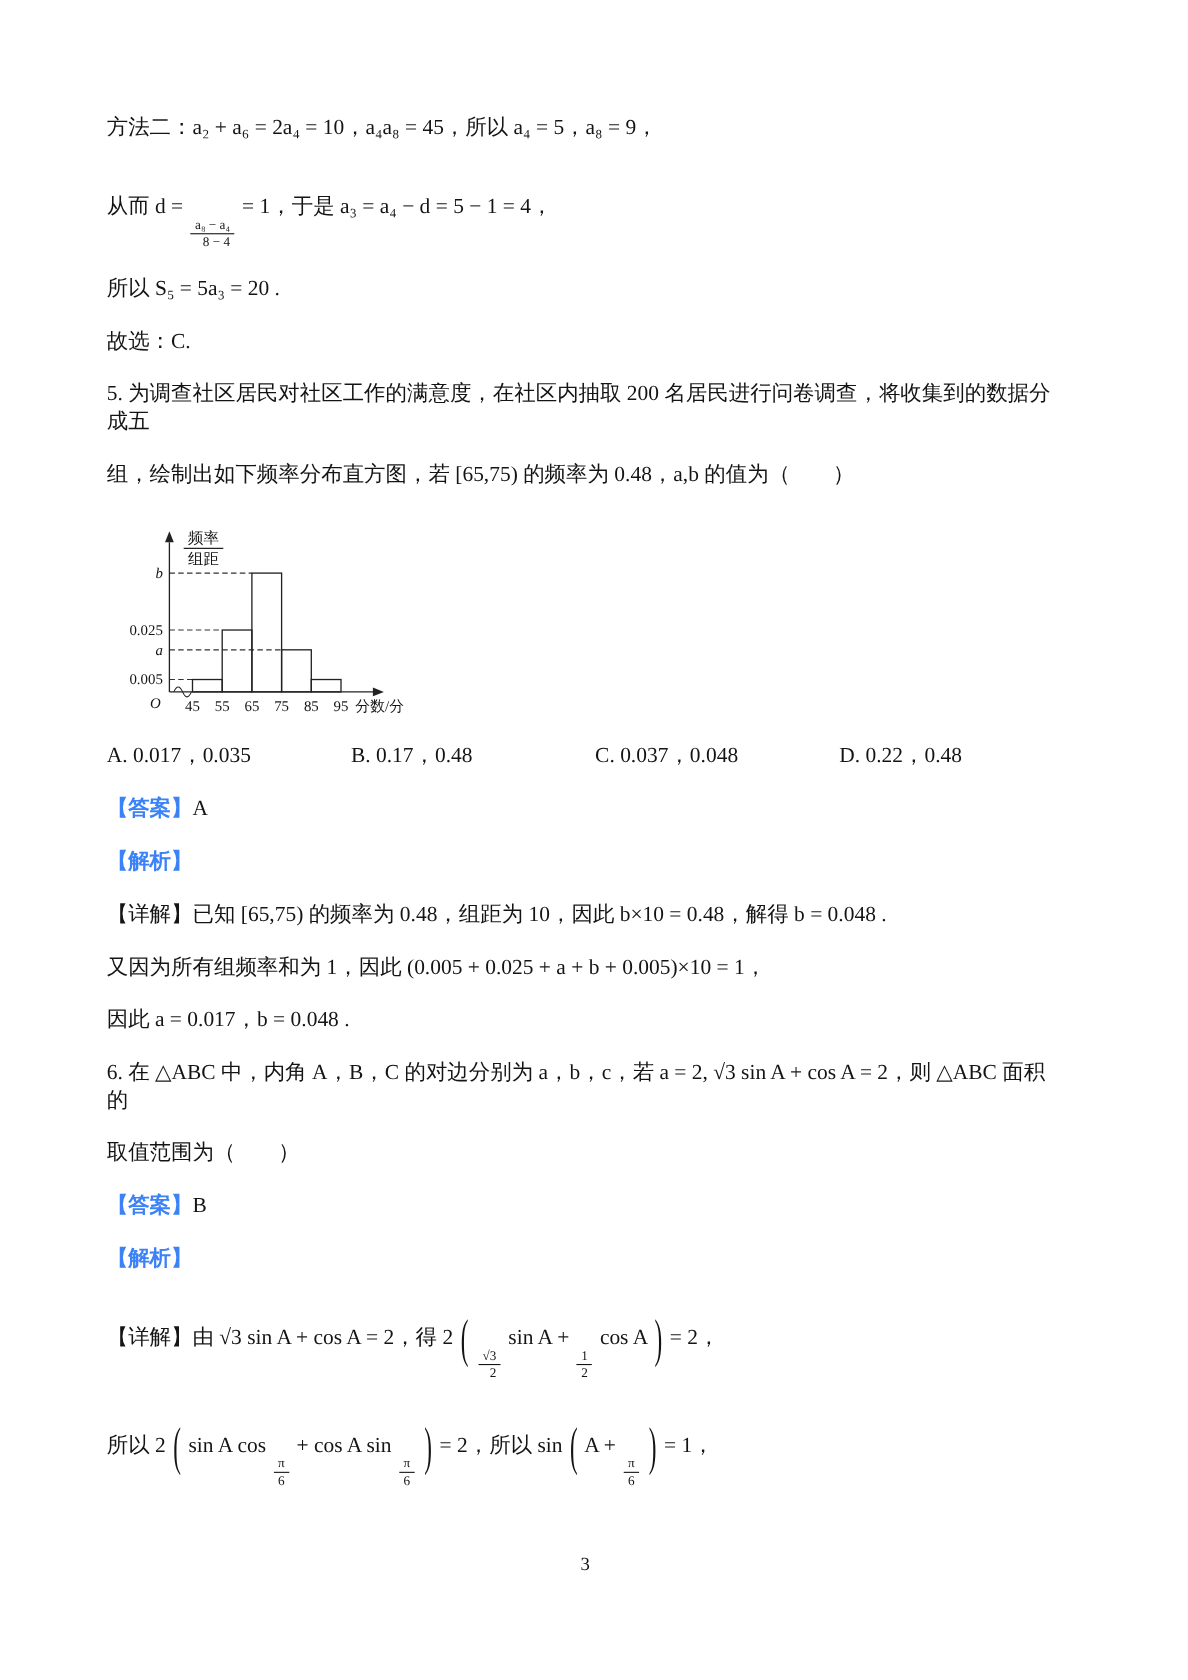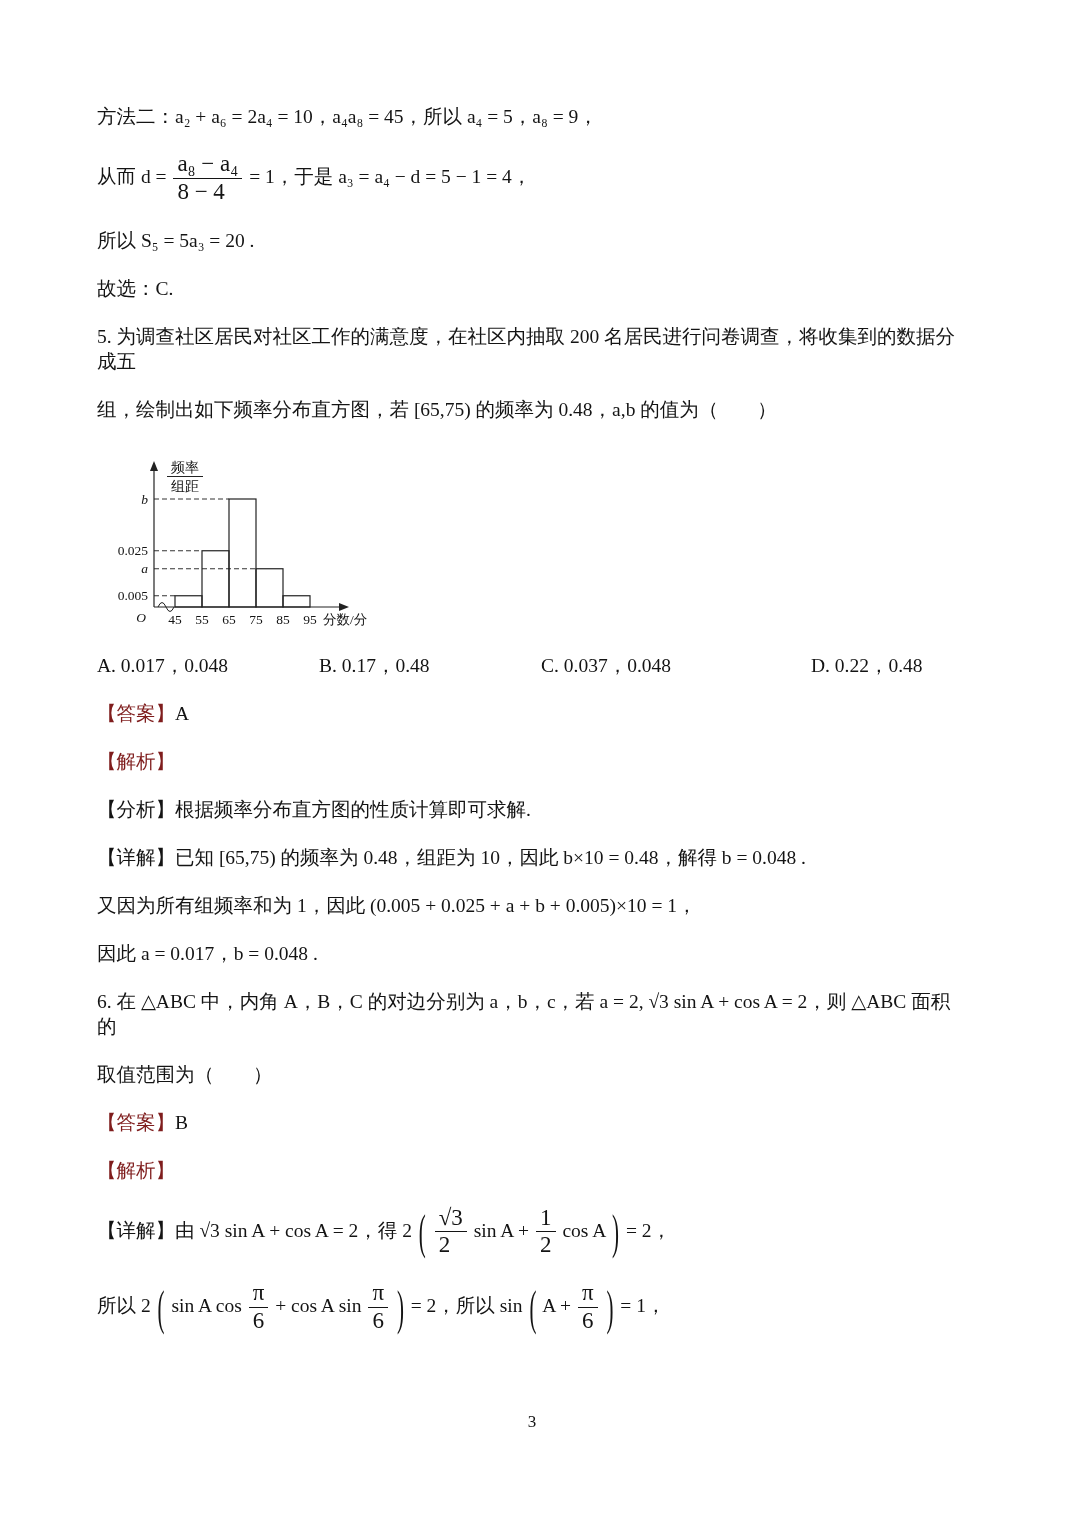--- a/index.html
+++ b/index.html
@@ -1,26 +1,26 @@
 <!DOCTYPE html>
 <html lang="zh"><head>
 <meta charset="utf-8">
 <style>
   html,body{margin:0;padding:0;background:#ffffff;}
   body{width:1080px;height:1527px;font-family:"Liberation Serif","DejaVu Serif",serif;color:#141414;}
   .page{position:relative;width:1064px;height:1527px;box-sizing:border-box;padding:104px 96px 0 97px;overflow:hidden;}
   p{margin:0 0 23px 0;line-height:25px;font-size:19.5px;}
-  .blue{color:#7f1d1d;}
-  .frac{display:inline-block;vertical-align:middle;text-align:left;line-height:1.08;padding:0 2px;font-size:23px;}
+  .blue{color:#3b82f6;font-weight:bold;}
+  .frac{display:inline-block;vertical-align:middle;text-align:right;line-height:1.08;padding:0 2px;font-size:12px;margin-top:46px;}
   .frac .num{display:block;padding:0 4px 1px 4px;border-bottom:1.3px solid #141414;}
   .frac .den{display:block;padding:1px 4px 0 4px;}
   .bigp{display:inline-block;transform:scaleY(2.3);vertical-align:middle;font-size:21px;padding:0 2px;}
   .opts{display:flex;margin:0 0 23px 0;font-size:19.5px;line-height:25px;}
   .opt{width:222px;}
-  .opt:last-child{width:auto;margin-left:48px;}
+  .opt:last-child{width:auto;}
   .tall{line-height:30px;}
   #histogram{display:block;margin:4px 0 12px 0;}
   .footer{position:absolute;top:1412px;left:0;width:100%;text-align:center;font-size:17px;}
 </style>
 </head>
 <body>
 
 <div class="page">
 
   <p>方法二：a₂ + a₆ = 2a₄ = 10，a₄a₈ = 45，所以 a₄ = 5，a₈ = 9，</p>
@@ -63,31 +63,30 @@
       <text x="186" y="179" text-anchor="middle" font-family="&quot;Liberation Serif&quot;,&quot;DejaVu Serif&quot;,serif" font-size="13.5" fill="#141414">85</text>
       <text x="213" y="179" text-anchor="middle" font-family="&quot;Liberation Serif&quot;,&quot;DejaVu Serif&quot;,serif" font-size="13.5" fill="#141414">95</text>
       <text x="49" y="177" text-anchor="end" font-style="italic" font-family="&quot;Liberation Serif&quot;,&quot;DejaVu Serif&quot;,serif" font-size="13.5" fill="#141414">O</text>
       <text x="226" y="179" font-family="&quot;Liberation Serif&quot;,&quot;DejaVu Serif&quot;,serif" font-size="13.5" fill="#141414">分数/分</text>
       <text x="88" y="27" text-anchor="middle" font-size="14" font-family="&quot;Liberation Serif&quot;,&quot;DejaVu Serif&quot;,serif" fill="#141414">频率</text>
       <line x1="70" y1="31.5" x2="106" y2="31.5" stroke="#222" stroke-width="1"></line>
       <text x="88" y="46" text-anchor="middle" font-size="14" font-family="&quot;Liberation Serif&quot;,&quot;DejaVu Serif&quot;,serif" fill="#141414">组距</text>
     </svg>
 
   <div class="opts">
-    <span class="opt">A. 0.017，0.048</span>
+    <span class="opt">A. 0.017，0.035</span>
     <span class="opt">B. 0.17，0.48</span>
     <span class="opt">C. 0.037，0.048</span>
     <span class="opt">D. 0.22，0.48</span>
   </div>
 
   <p><span class="blue">【答案】</span><span>A</span></p>
 
   <p><span class="blue">【解析】</span></p>
 
-  <p>【分析】根据频率分布直方图的性质计算即可求解.</p>
   <p>【详解】已知 [65,75) 的频率为 0.48，组距为 10，因此 b×10 = 0.48，解得 b = 0.048 .</p>
   <p>又因为所有组频率和为 1，因此 (0.005 + 0.025 + a + b + 0.005)×10 = 1，</p>
   <p>因此 a = 0.017，b = 0.048 .</p>
 
   <p>6. 在 △ABC 中，内角 A，B，C 的对边分别为 a，b，c，若 a = 2, √3 sin A + cos A = 2，则 △ABC 面积的</p>
   <p>取值范围为（　　）</p>
 
 
   <p><span class="blue">【答案】</span><span>B</span></p>
 

